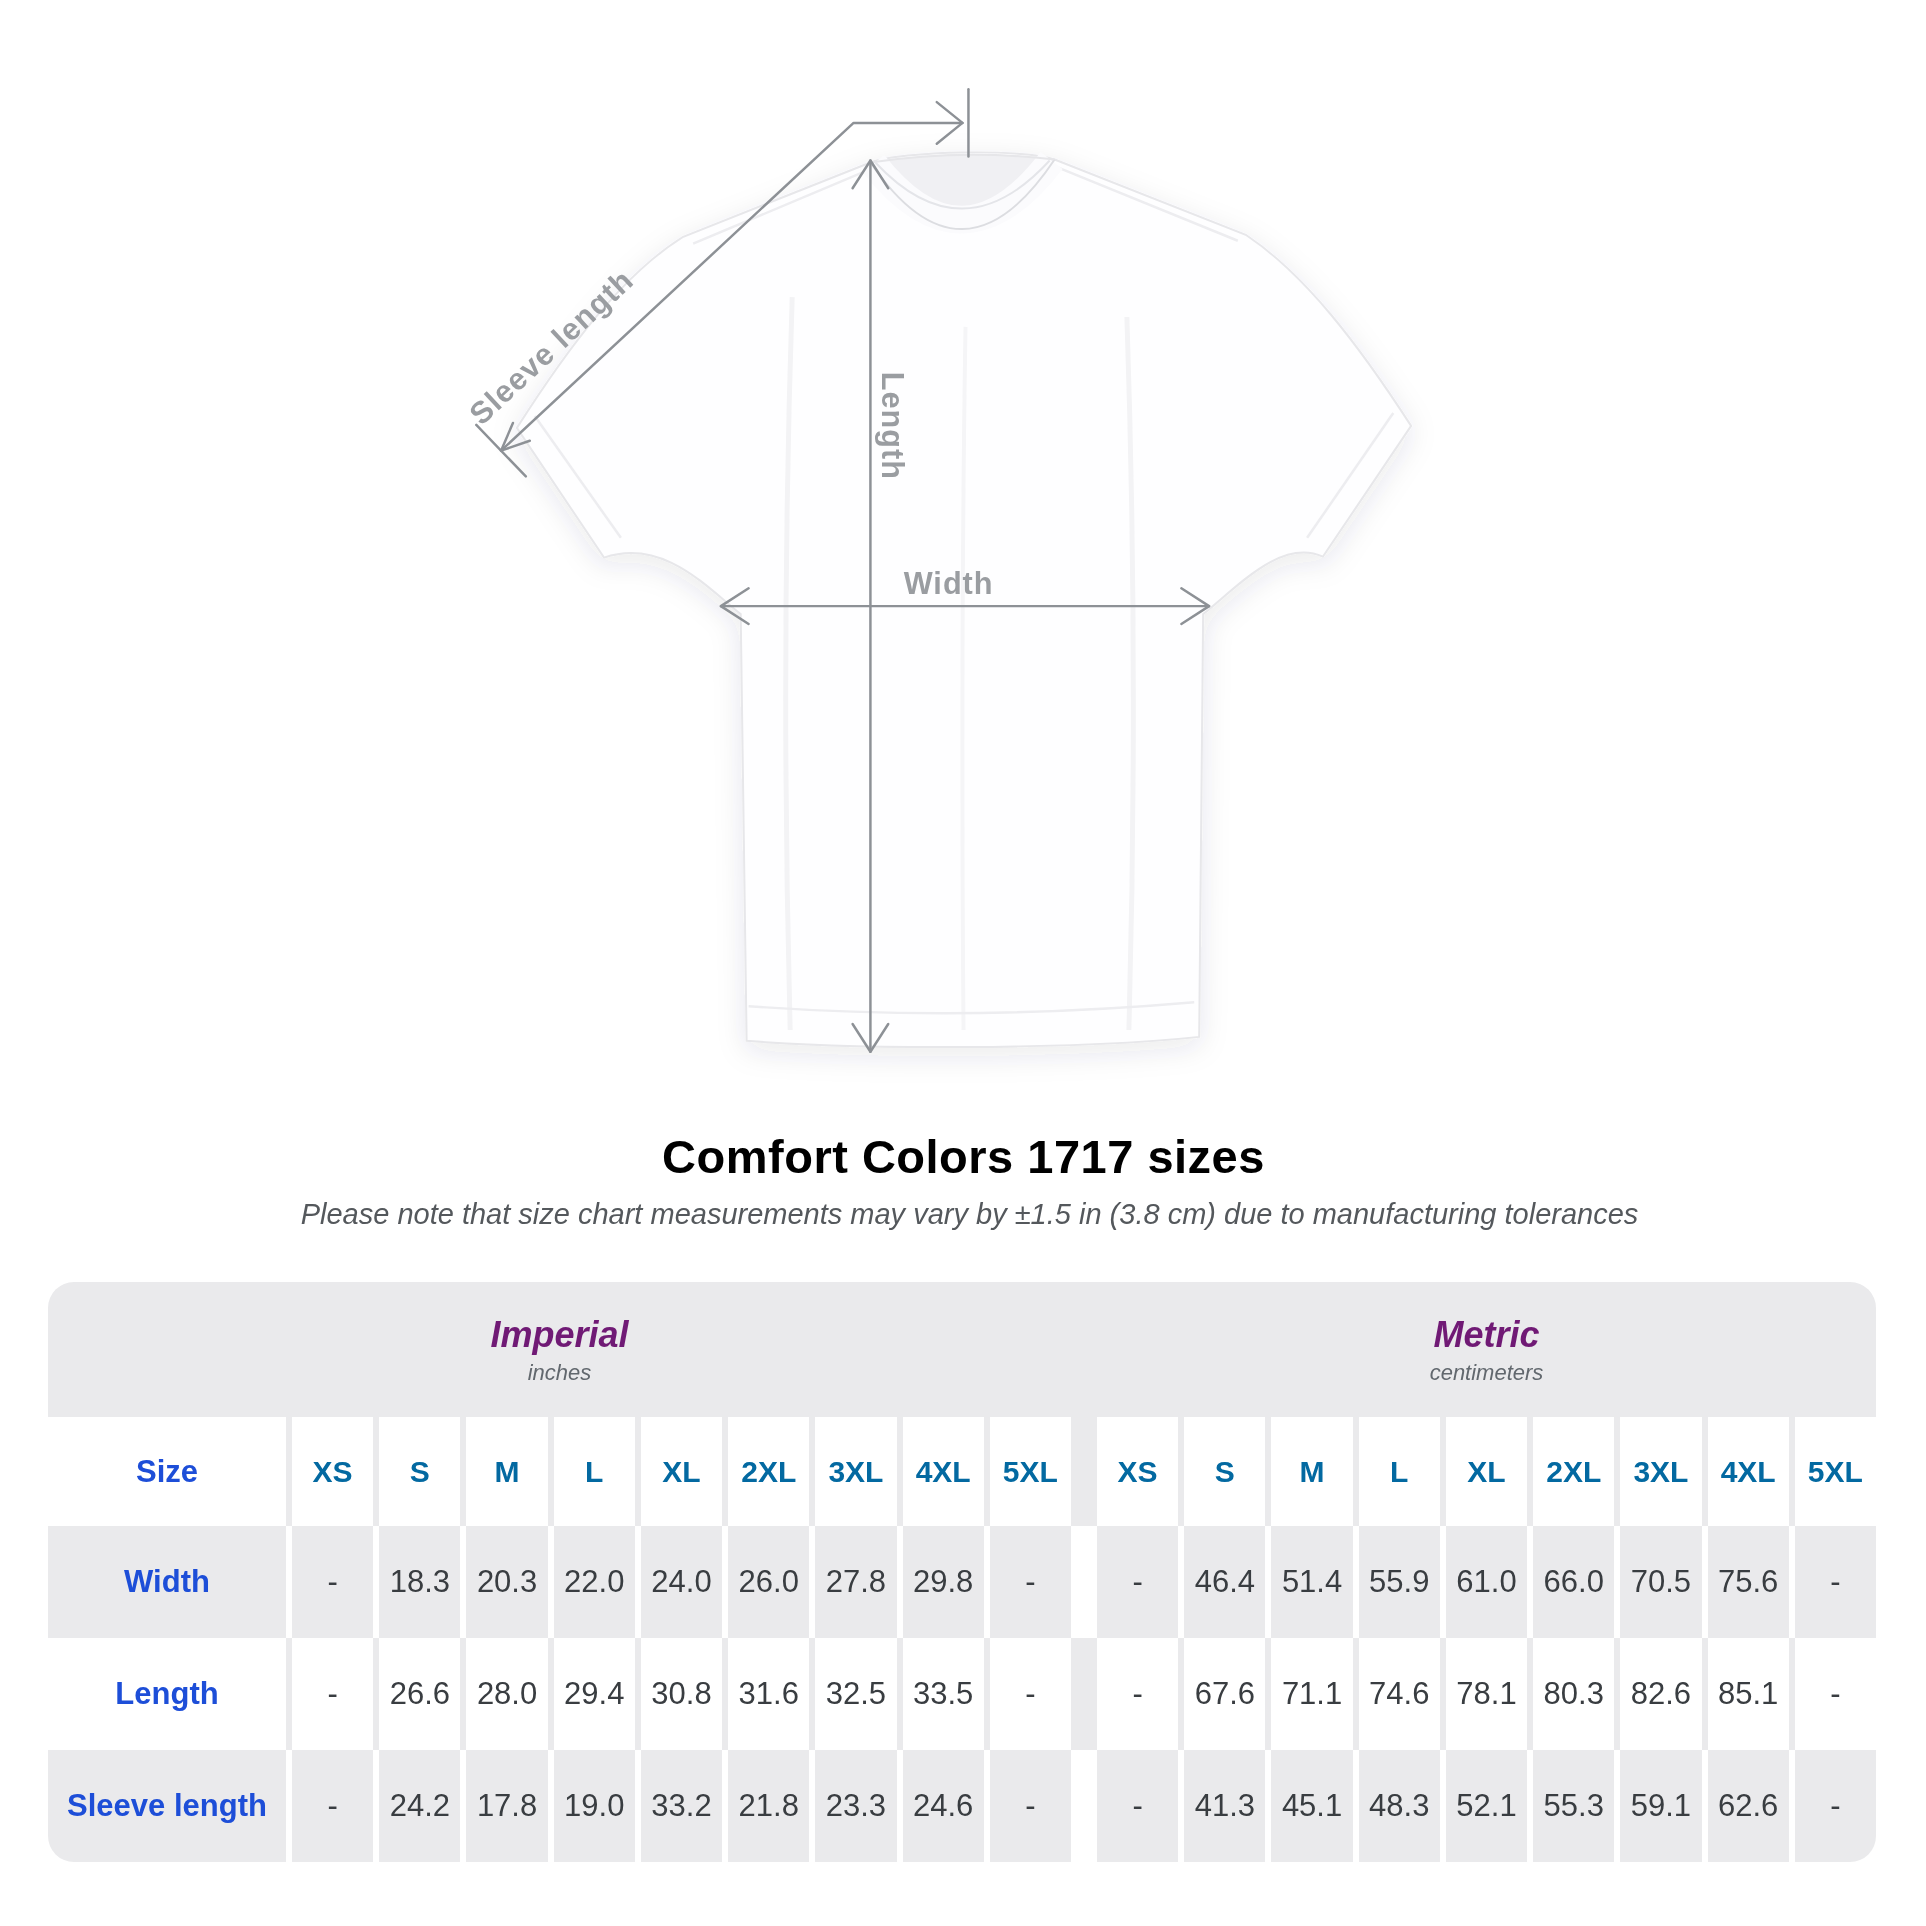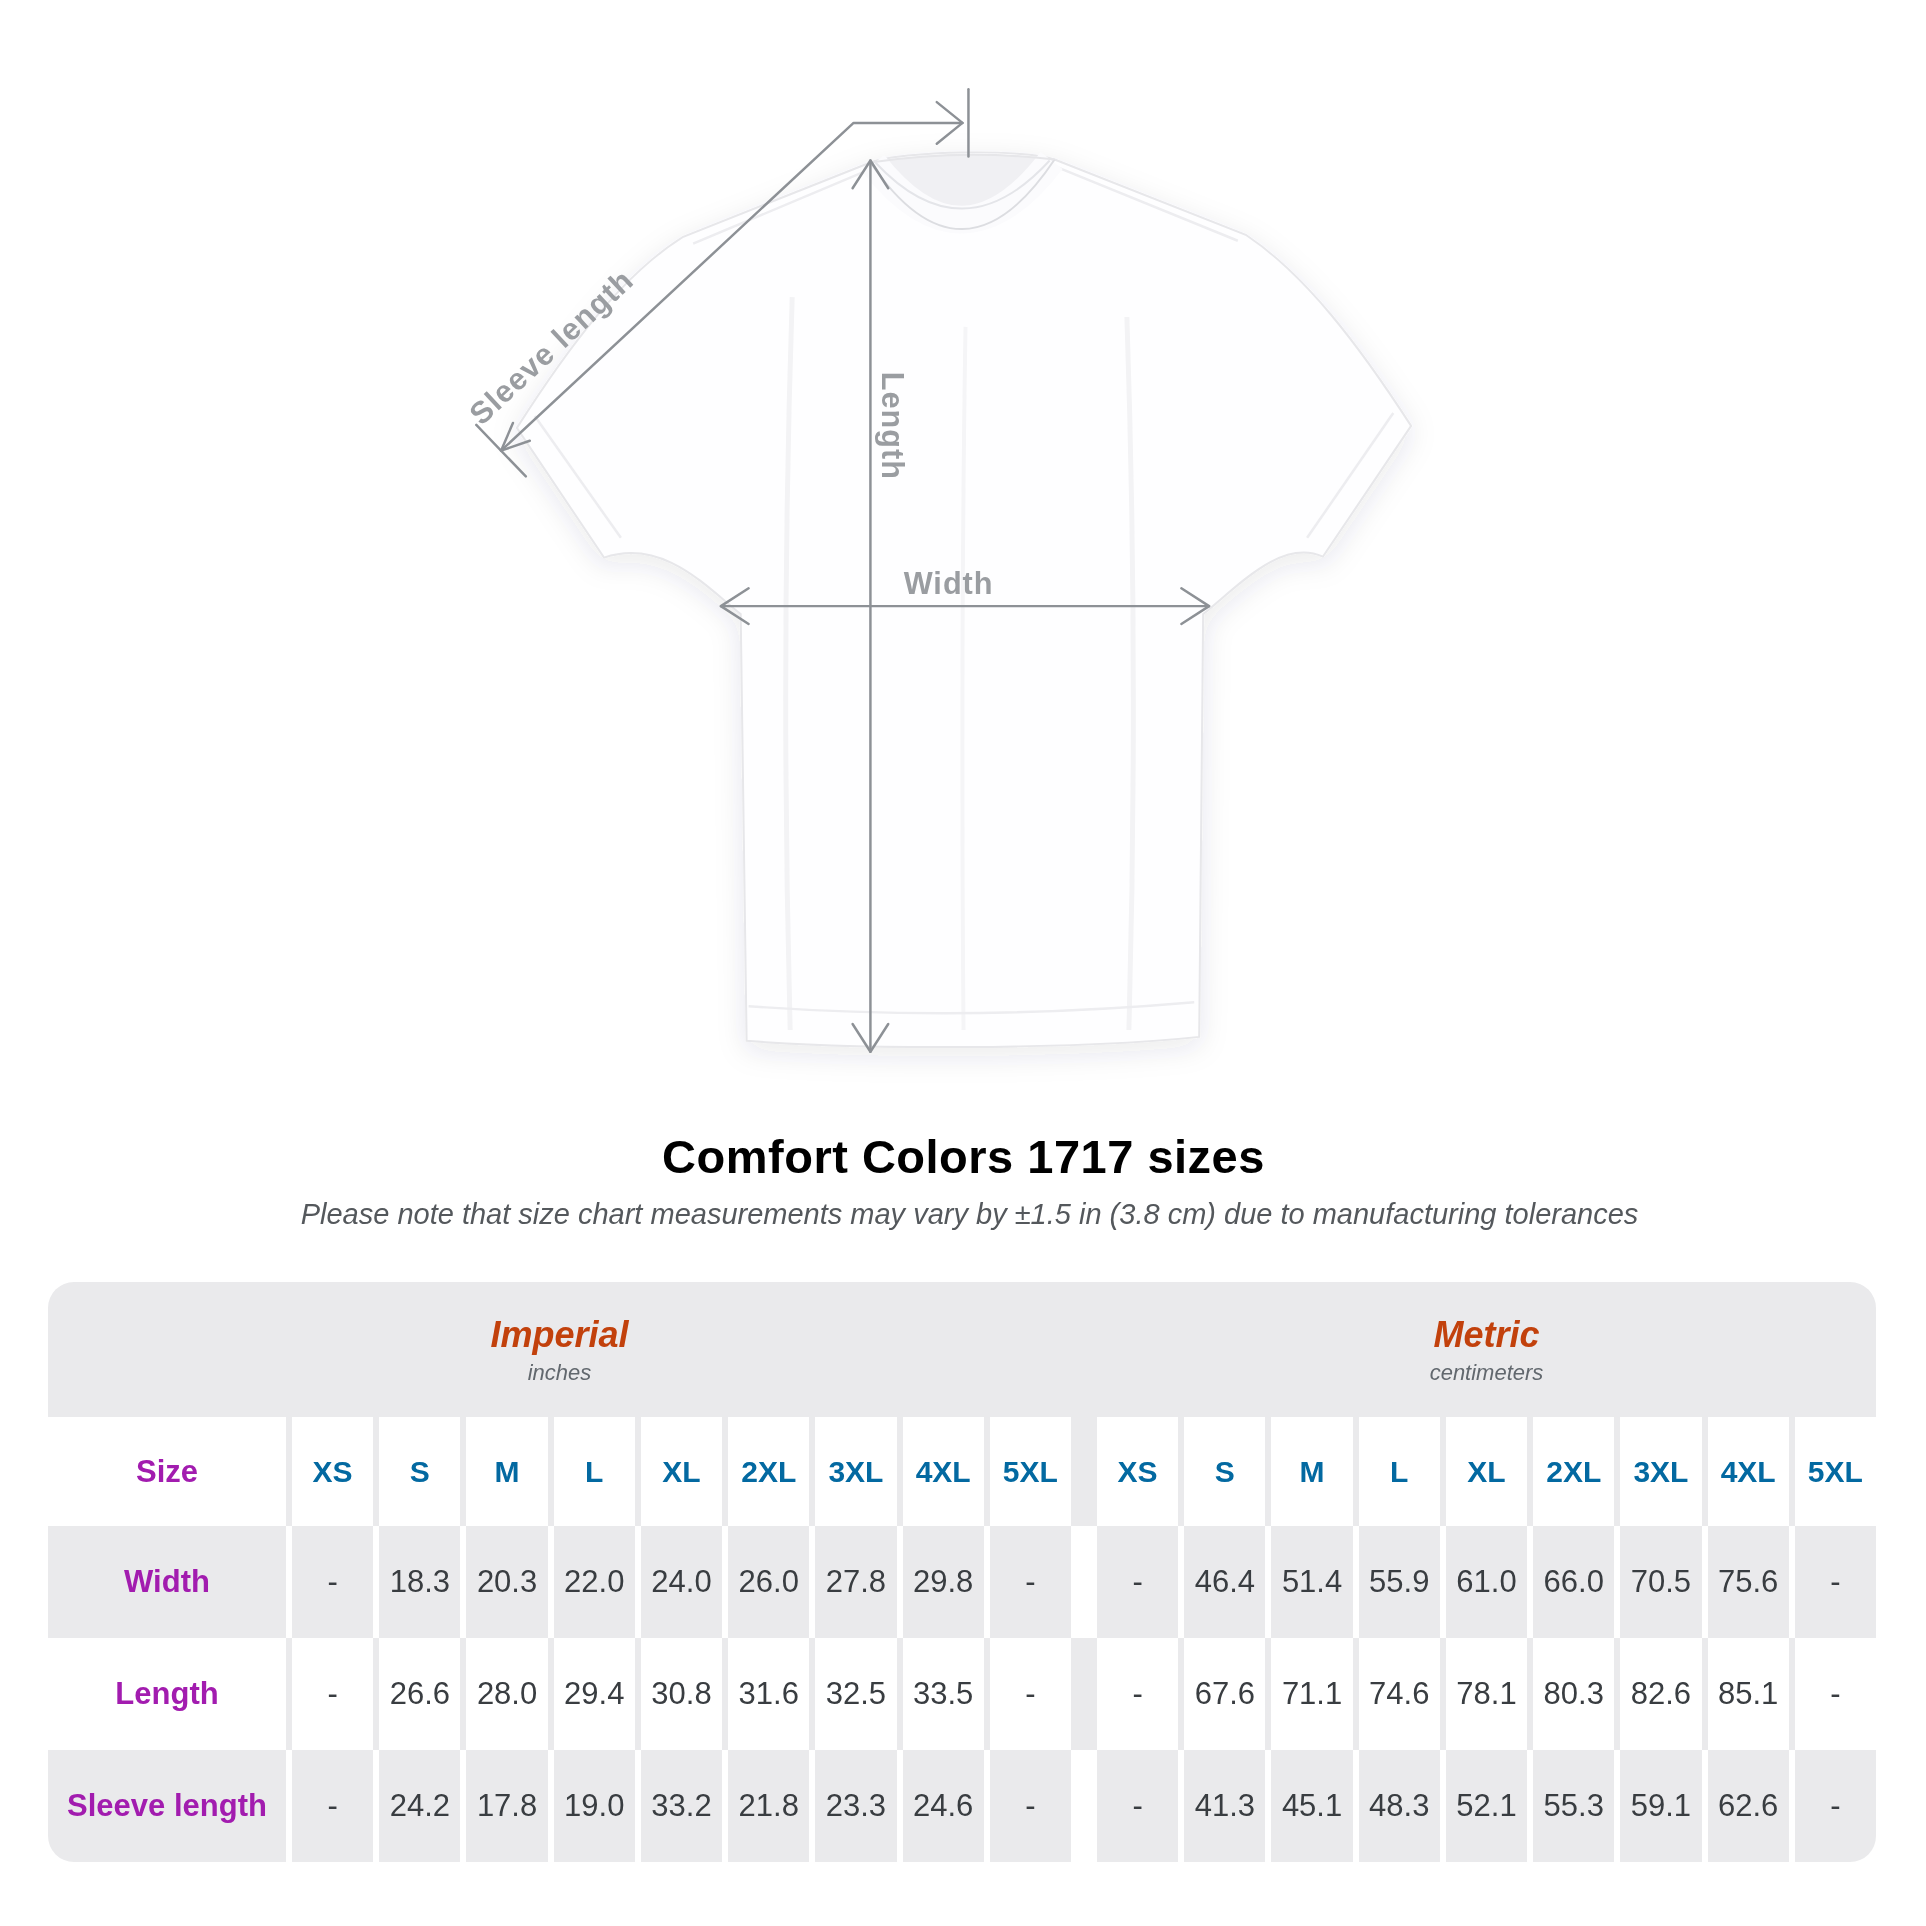--- a/index.html
+++ b/index.html
@@ -31,32 +31,32 @@
   .band{
     height:135px;background:var(--surface-gray);
     border-radius:26px 26px 0 0;
   }
   .band-block{
     display:flex;flex-direction:column;align-items:center;justify-content:center;
     gap:4px;
   }
   .band-left{grid-column:1 / 11;}
   .band-right{grid-column:12 / 21;}
-  .band-name{font-size:36px;font-weight:bold;font-style:italic;color:#c2410c;}
+  .band-name{font-size:36px;font-weight:bold;font-style:italic;color:#701a75;}
   .band-unit{font-size:22px;font-style:italic;color:#62686e;}
   .header-row{height:109px;background:var(--surface-gray);}
   .data-row{height:112px;}
   .row-gray{background:#ffffff;}
   .row-white{background:var(--surface-gray);}
   .cell{display:flex;align-items:center;justify-content:center;}
   .header-row .cell{background:#ffffff;}
   .row-gray .cell{background:var(--surface-gray);}
   .row-white .cell{background:#ffffff;}
   .size-cell{font-size:30px;font-weight:bold;color:#0369a1;}
-  .label-cell{font-size:31px;font-weight:bold;color:#a21caf;}
+  .label-cell{font-size:31px;font-weight:bold;color:#1d4ed8;}
   .value-cell{font-size:31px;color:#393d41;}
   .spacer{background:transparent;}
   .data-row:last-child .cell:first-child{border-radius:0 0 0 26px;}
   .data-row:last-child .cell:last-child{border-radius:0 0 26px 0;}
 </style>
 </head>
 <body>
 
 <div class="canvas">
 

